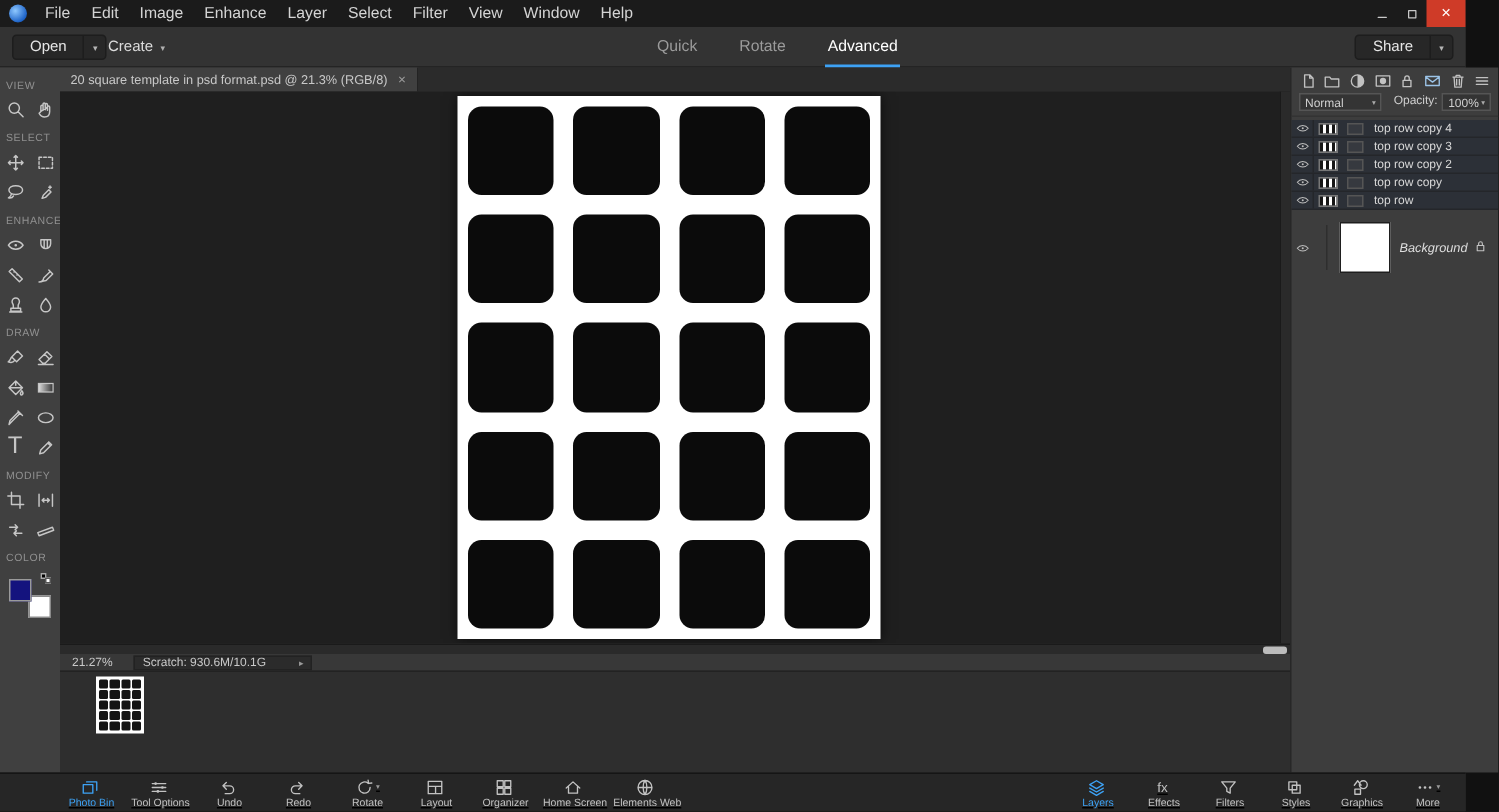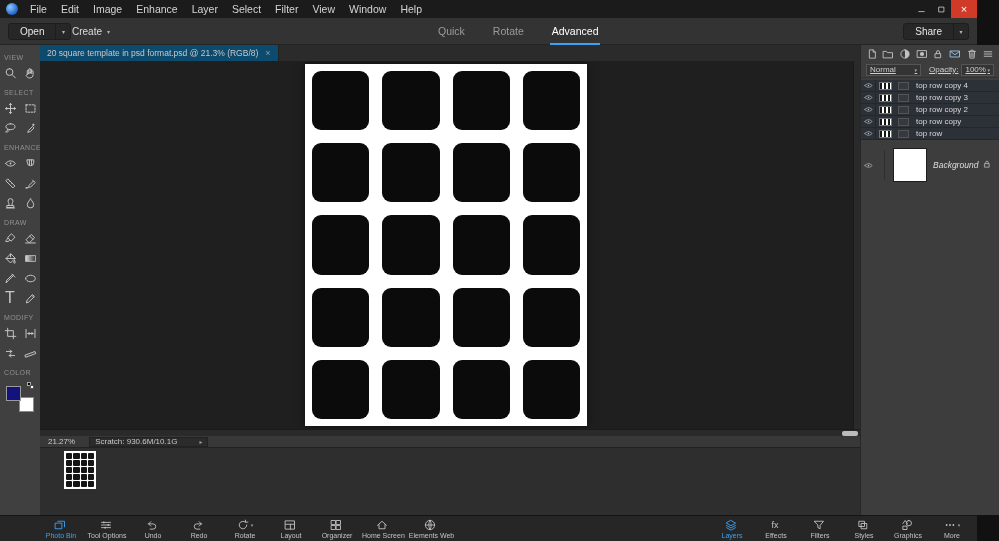--- a/index.html
+++ b/index.html
@@ -25,21 +25,21 @@
   .open-btn { left:8px; }
   .create-btn { position:absolute; left:72px; top:5px; height:17px; display:flex; align-items:center; gap:5px; color:#dcdcdc; font-size:10px; }
   .create-btn .caret { font-size:6px; color:#b0b0b0; }
   .modes { position:absolute; left:436px; top:0; height:27px; display:flex; gap:24px; }
   .mode { height:27px; display:flex; align-items:center; color:#9b9b9b; font-size:10.5px; border-bottom:2px solid transparent; padding:0 2px; }
   .mode.active { color:#ffffff; border-bottom-color:var(--accent,#3da2f5); }
   .share-btn { right:8px; left:auto; }
 
   
   .tabstrip { position:absolute; top:45px; left:40px; width:820px; height:16px; background:#2b2b2b; display:flex; }
-  .doc-tab { background:#0c4a6e; color:#c8c8c8; font-size:8.5px; padding:0 7px; display:flex; align-items:center; gap:7px; border-right:1px solid #232323; }
+  .doc-tab { background:#404040; color:#c8c8c8; font-size:8.5px; padding:0 7px; display:flex; align-items:center; gap:7px; border-right:1px solid #232323; }
   .tab-close { color:#9a9a9a; font-size:9px; }
 
   
   .toolpanel { position:absolute; top:45px; left:0; width:40px; height:470px; background:#404040; padding-top:2px; }
   .tool-section-label { color:#909090; font-size:7px; letter-spacing:.4px; padding:7px 0 3px 4px; }
   .tool-grid { display:grid; grid-template-columns:18px 18px; justify-content:center; gap:2px 2px; }
   .tool { width:18px; height:18px; display:flex; align-items:center; justify-content:center; color:#c6c6c6; border-radius:2px; }
   .tool svg { width:13px; height:13px; }
   .swatches { position:relative; width:28px; height:28px; margin:5px 0 0 6px; }
   .swatch-bg { position:absolute; right:0; bottom:0; width:15px; height:15px; background:#fff; border:1px solid #8a8a8a; }
@@ -74,21 +74,21 @@
   .pbsq { background:#141414; border-radius:1px; }
   .pb-caption { font-size:7.5px; color:#b2b2b2; margin-top:3px; }
 
   
   .rpanel { position:absolute; top:45px; left:860px; width:139px; height:470px; background:#3d3d3d; border-left:1px solid #272727; }
   .rp-icons { display:flex; align-items:center; height:17px; padding:0 4px; gap:3px; color:#c2c2c2; }
   .rp-icon { width:14px; height:13px; display:flex; align-items:center; justify-content:center; }
   .rp-icon svg { width:12px; height:12px; }
   .rp-icon.blue { color:#9cc4e8; }
   .rp-icon.push { margin-left:auto; }
-  .rp-controls { display:flex; align-items:center; height:16px; padding:0 5px; font-size:8px; color:#cfcfcf; border-bottom:1px solid #333;text-decoration:underline; }
+  .rp-controls { display:flex; height:16px; padding:0 5px; font-size:8px; color:#cfcfcf; border-bottom:1px solid #333; }
   .blend-select { width:56px; height:12px; background:#343434; border:1px solid #555; display:flex; align-items:center; justify-content:space-between; padding:0 3px; }
   .blend-select .caret, .opacity-box .caret { font-size:5px; color:#aaa; }
   .opacity-label { margin-left:8px; }
   .opacity-box { width:33px; height:12px; margin-left:3px; background:#343434; border:1px solid #555; display:flex; align-items:center; justify-content:space-between; padding:0 3px; }
   .layer-list { margin-top:2px; }
   .layer-row { display:flex; align-items:center; height:12px; background:#2c3037; border-bottom:1px solid #24262a; color:#d8d8d8; font-size:8px; }
   .lr-eye { width:15px; display:flex; align-items:center; justify-content:center; color:#bdbdbd; border-right:1px solid #24262a; height:100%; }
   .lr-eye svg { width:9px; height:9px; }
   .lr-thumb { width:13px; height:8px; margin-left:3px; border:1px solid #777; background:repeating-linear-gradient(90deg,#161616 0 2px,#fff 2px 4px); }
   .lr-box { width:11px; height:8px; margin-left:6px; border:1px solid #555; background:#36393f; }
@@ -97,21 +97,21 @@
   .bg-eye { width:15px; display:flex; align-items:center; justify-content:center; color:#bdbdbd; }
   .bg-eye svg { width:9px; height:9px; }
   .bg-box { width:9px; height:30px; border-right:1px solid #2e2e2e; }
   .bg-thumb { width:34px; height:34px; background:#fff; border:1px solid #1e1e1e; margin-left:8px; }
   .bg-name { font-style:italic; margin-left:6px; }
   .bg-lock { margin-left:auto; margin-right:7px; color:#c2c2c2; }
   .bg-lock svg { width:10px; height:10px; }
 
   
   .taskbar { position:absolute; top:515px; left:0; right:0; height:26px; background:#262626; border-top:1px solid #151515; display:flex; }
-  .tb-group { display:flex; align-items:stretch; }
+  .tb-group { display:flex; align-items:stretch;text-decoration:underline; }
   .tb-left { padding-left:40px; gap:4px; }
   .tb-right { margin-left:auto; padding-right:4px; gap:2px; }
   .tb-item { min-width:42px; display:flex; flex-direction:column; align-items:center; justify-content:center; gap:1px; color:#c2c2c2; }
   .tb-iconrow { display:flex; align-items:center; gap:2px; height:12px; }
   .tb-icon { display:flex; align-items:center; justify-content:center; }
   .tb-icon svg { width:12px; height:12px; }
   .tb-icon .txt-icon, .tb-icon { font-size:9px; font-style:italic; font-family:"Liberation Serif", serif; }
   .tb-icon:not(:empty) { font-style:normal; font-family:"Liberation Sans", sans-serif; }
   .tb-arrow { font-size:5px; color:#999; }
   .tb-label { font-size:7px; font-family:"Liberation Sans", sans-serif; }

